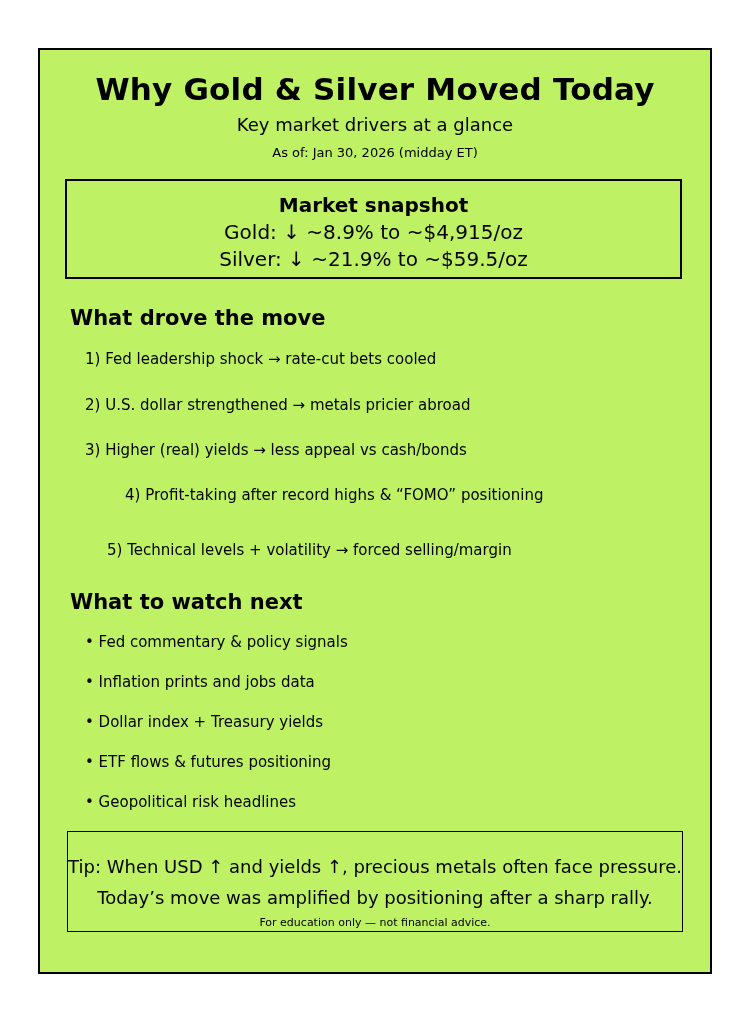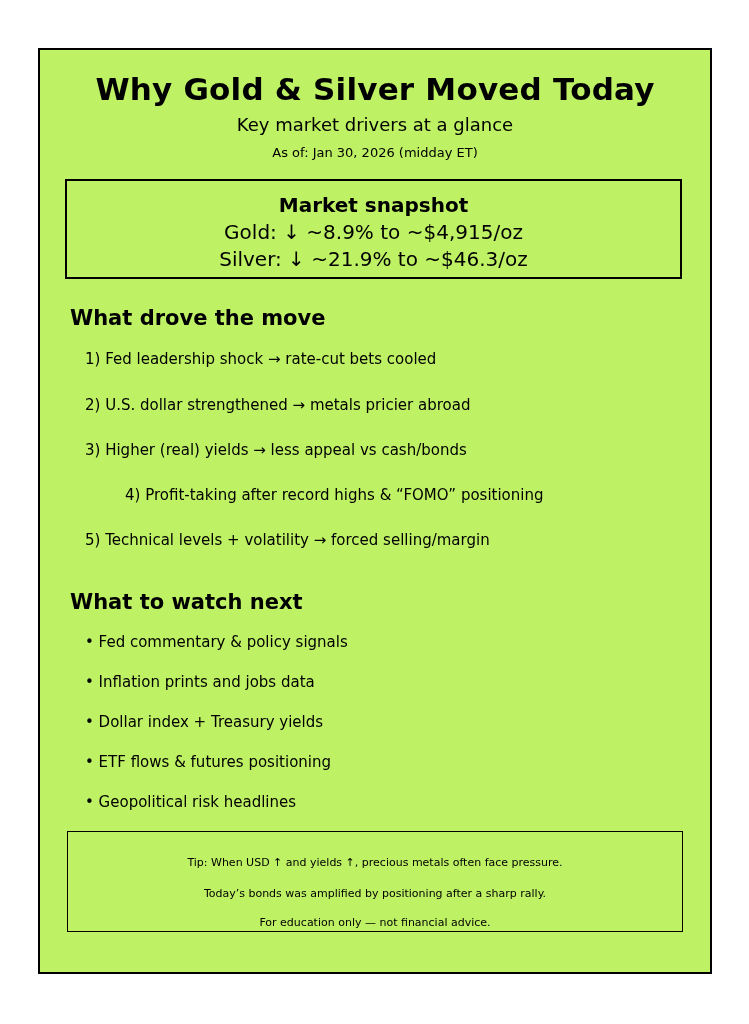--- a/index.html
+++ b/index.html
@@ -56,35 +56,35 @@
   .h-watch   { top: 540px; }
   .item {
     position: absolute; left: 45px;
     font-size: 15px; line-height: 18px;
     white-space: nowrap;
   }
   .d1 { top: 300px; }
   .d2 { top: 346px; }
   .d3 { top: 391px; }
   .d4 { top: 436px; margin-left: 40px; }
-  .d5 { top: 481px; }
+  .d5 { top: 491px; margin-left: 22px; }
   .w1 { top: 583px; }
   .w2 { top: 623px; }
   .w3 { top: 663px; }
   .w4 { top: 703px; }
   .w5 { top: 743px; }
   .tipbox {
     position: absolute; left: 27px; top: 781px;
     width: 616px; height: 101px;
     border: 1.7px solid #000;
   }
   .tip-line {
     position: absolute; left: 0; width: 100%;
     text-align: center;
-    font-size: 11px;
+    font-size: 18px;
     white-space: nowrap;
   }
   .t1 { top: 24px; }
   .t2 { top: 55px; }
   .tip-footnote {
     position: absolute; left: 0; width: 100%; top: 84px;
     text-align: center;
     font-size: 11px;
     white-space: nowrap;
   }
@@ -94,36 +94,36 @@
 
 <div class="outer">
 
   <div class="title">Why Gold &amp; Silver Moved Today</div>
   <div class="subtitle">Key market drivers at a glance</div>
   <div class="asof">As of: Jan 30, 2026 (midday ET)</div>
 
   <div class="snapshot">
     <div class="snap-heading">Market snapshot</div>
     <div class="snap-line">Gold: ↓ ~8.9% to ~$4,915/oz</div>
-    <div class="snap-line">Silver: ↓ ~21.9% to ~$46.3/oz</div>
+    <div class="snap-line">Silver: ↓ ~21.9% to ~$59.5/oz</div>
   </div>
 
   <div class="section-heading h-drivers">What drove the move</div>
   <div class="item d1">1) Fed leadership shock → rate-cut bets cooled</div>
   <div class="item d2">2) U.S. dollar strengthened → metals pricier abroad</div>
   <div class="item d3">3) Higher (real) yields → less appeal vs cash/bonds</div>
   <div class="item d4">4) Profit-taking after record highs &amp; “FOMO” positioning</div>
   <div class="item d5">5) Technical levels + volatility → forced selling/margin</div>
 
   <div class="section-heading h-watch">What to watch next</div>
   <div class="item w1">• Fed commentary &amp; policy signals</div>
   <div class="item w2">• Inflation prints and jobs data</div>
   <div class="item w4">• ETF flows &amp; futures positioning</div>
   <div class="item w3">• Dollar index + Treasury yields</div>
   <div class="item w5">• Geopolitical risk headlines</div>
 
   <div class="tipbox">
     <div class="tip-line t1">Tip: When USD ↑ and yields ↑, precious metals often face pressure.</div>
-    <div class="tip-line t2">Today’s bonds was amplified by positioning after a sharp rally.</div>
+    <div class="tip-line t2">Today’s move was amplified by positioning after a sharp rally.</div>
     <div class="tip-footnote">For education only — not financial advice.</div>
   </div>
 
 </div>
 
 </body></html>

